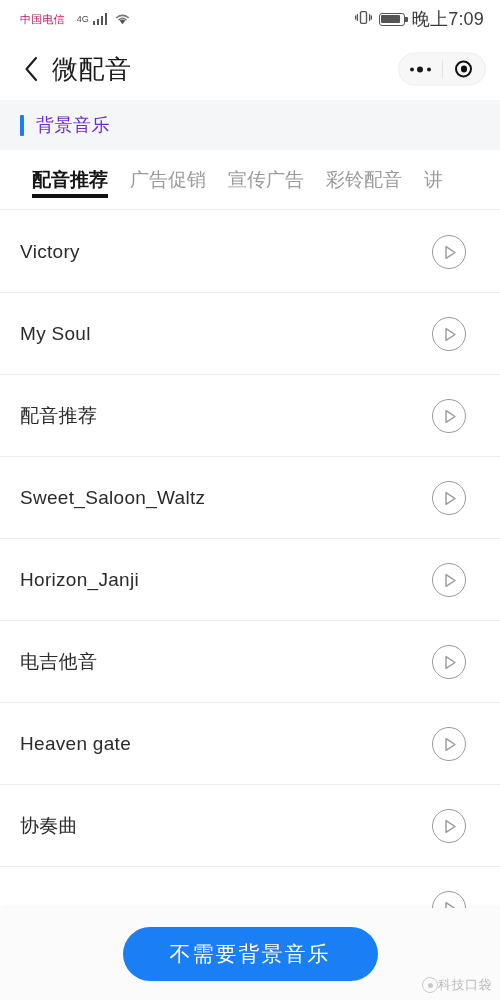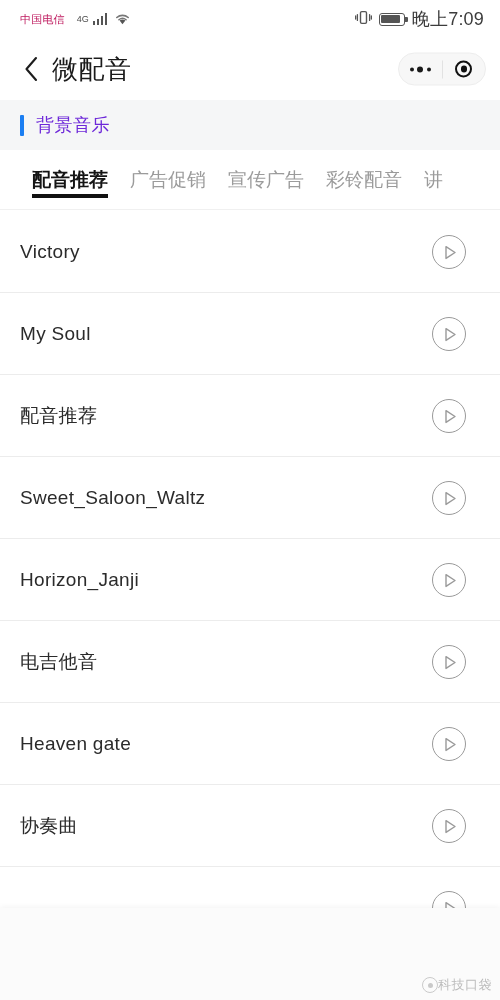--- a/index.html
+++ b/index.html
@@ -296,19 +296,20 @@
       <div class="row-title"></div>
       <div class="play">
         <svg width="13" height="15" viewBox="0 0 13 15">
           <path d="M2 1.6 L11 7.5 L2 13.4 Z" stroke="#9a9a9a" stroke-width="1.4" fill="none" stroke-linejoin="round"></path>
         </svg>
       </div>
     </div>
   </div>
 
 <div class="bottom-bar">
+  <button class="cta">不需要背景音乐</button>
   <div class="watermark">
     <span class="wm-logo">
         <span></span>
       </span>
     <span class="wm-text">科技口袋</span>
   </div>
 </div>
 
 </body></html>

